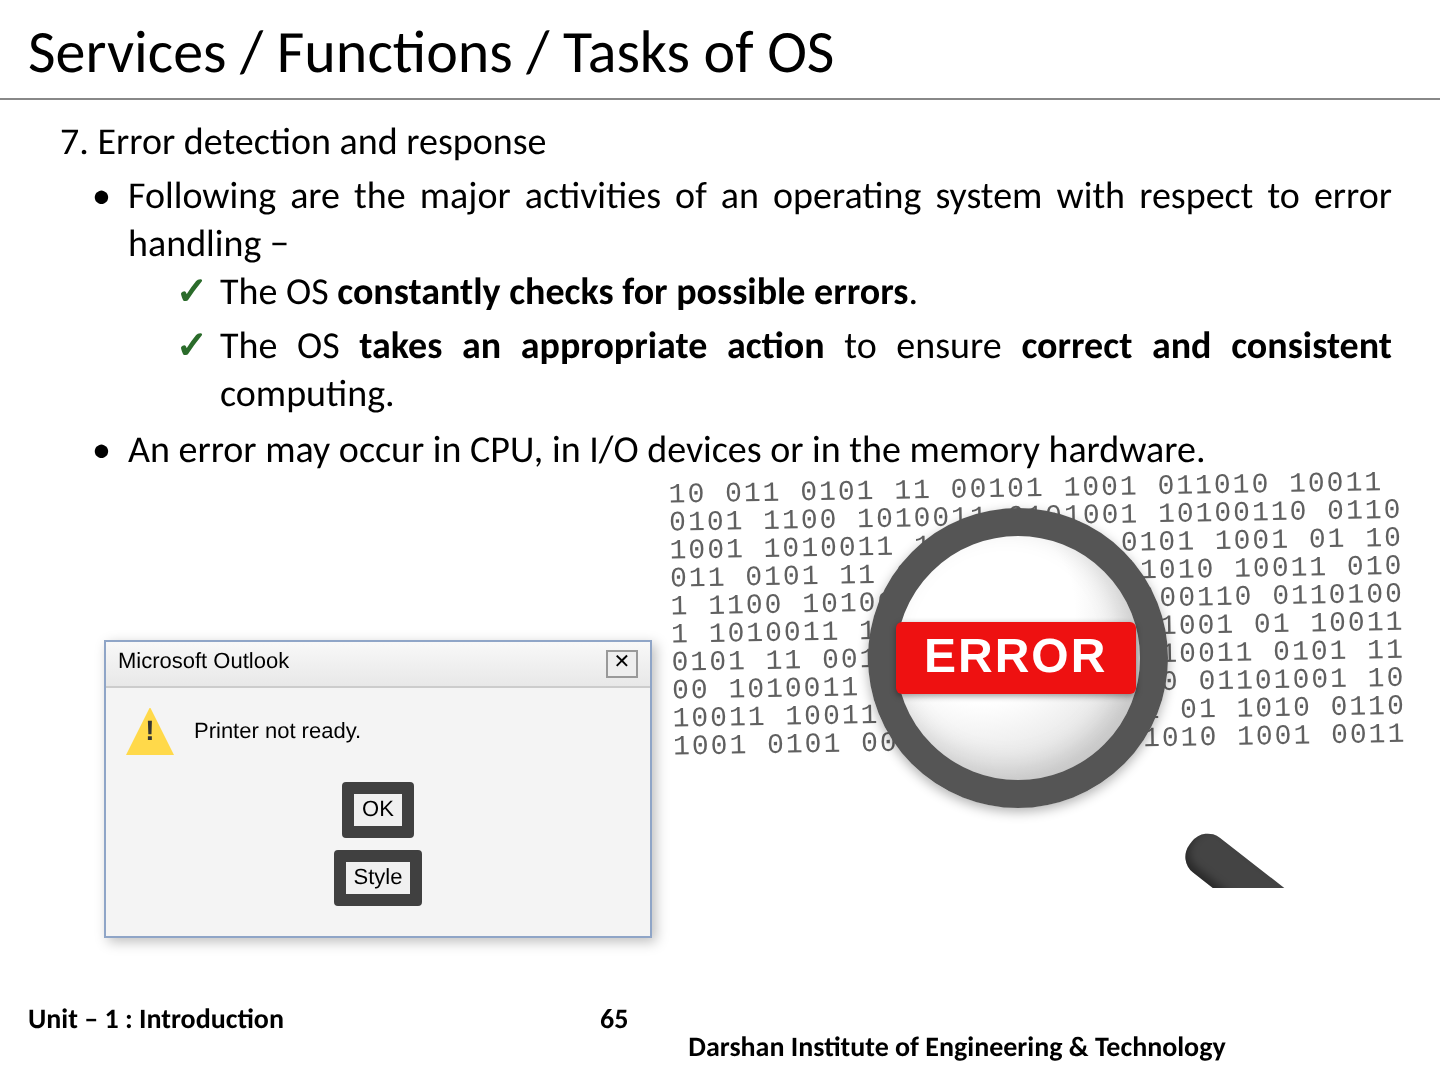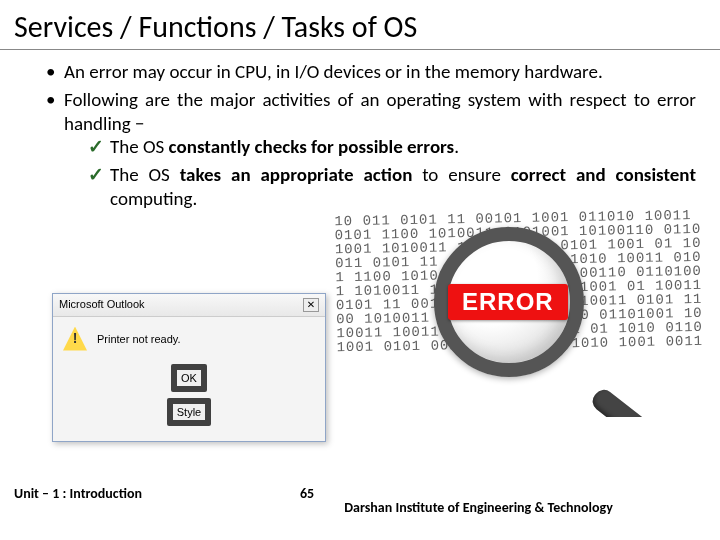--- a/index.html
+++ b/index.html
@@ -122,47 +122,52 @@
   }
   .errorbadge {
     background: #e11; color: #fff; font-weight: 700;
     font-size: 24px; padding: 4px 14px; border-radius: 3px;
     letter-spacing: 1px; font-family: Arial, sans-serif;
     box-shadow: 0 1px 3px rgba(0,0,0,.4);
   }
 
   .footer {
     position: absolute; left: 0; right: 0; bottom: 0;
-    padding: 6px 14px 24px 14px;
+    padding: 6px 14px 8px 14px;
     display: flex; align-items: center; gap: 18px;
     font-size: 14px; font-weight: 600;
   }
   .footer .unit { flex: 0 0 auto; }
   .footer .pnum { flex: 0 0 auto; margin-left: 140px; }
   .footer .inst { flex: 1; text-align: left; margin-left: 12px; margin-top: 29px; }
 </style>
 </head>
 <body>
 
 <h1 class="slide-title">Services / Functions / Tasks of OS</h1>
 
 <div class="content">
+  <div class="num-item">
+    <span>7.</span>
+    <span> </span>
+    <span>Error detection and response</span>
+  </div>
   <ul class="sub-bullets">
-    <li>An error may occur in CPU, in I/O devices or in the memory hardware.</li>
     <li>
       <span>Following are the major activities of an operating system with respect to error handling −</span>
       <ul class="check-bullets">
         <li>
           <span>The OS </span><span class="b">constantly checks for possible errors</span><span>.</span>
         </li>
         <li>
           <span>The OS </span><span class="b">takes an appropriate action</span><span> to ensure </span><span class="b">correct and consistent</span><span> computing.</span>
         </li>
       </ul>
     </li>
+    <li>An error may occur in CPU, in I/O devices or in the memory hardware.</li>
   </ul>
 
   <div class="images">
 
     <div class="msoutlook">
       <div class="titlebar">
         <span>Microsoft Outlook</span>
         <span class="closex">✕</span>
       </div>
       <div class="body">

